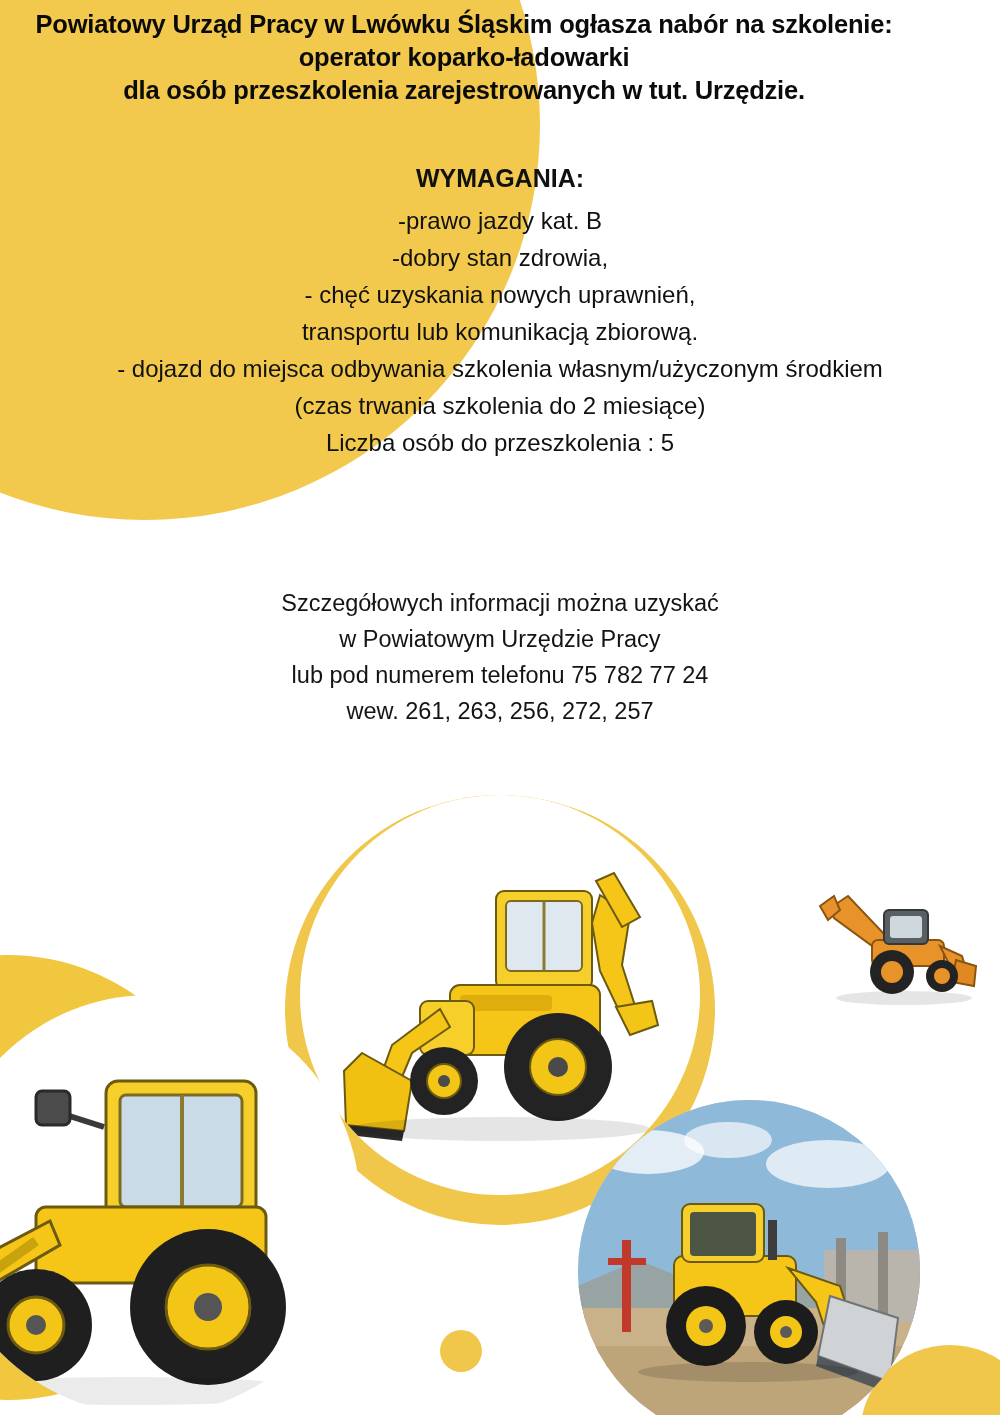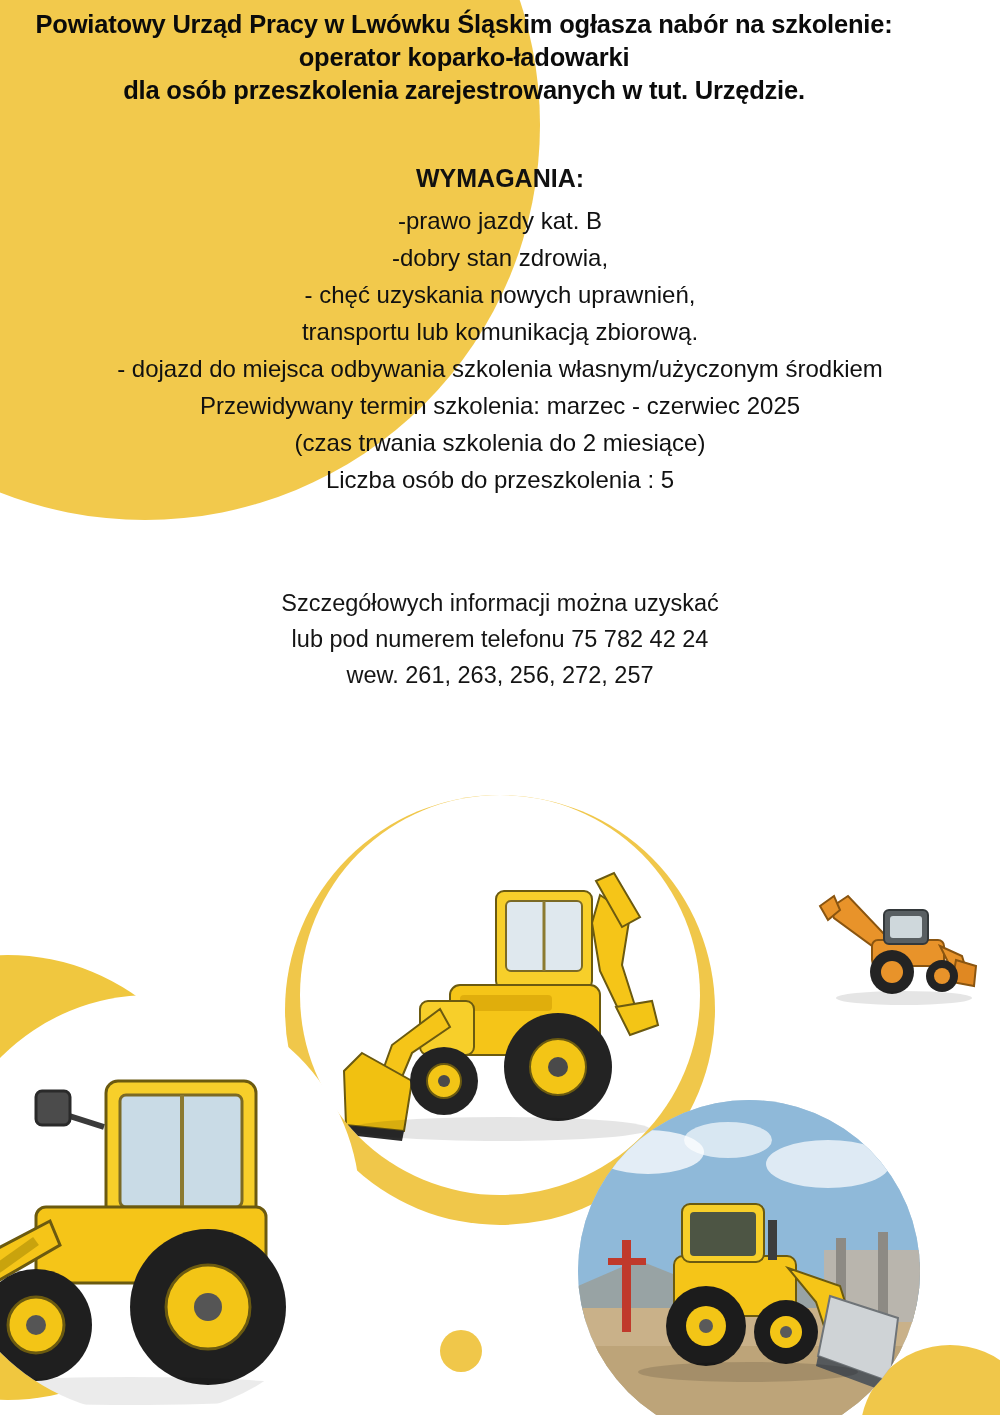--- a/index.html
+++ b/index.html
@@ -183,28 +183,28 @@
       <span class="line3">dla osób przeszkolenia zarejestrowanych w tut. Urzędzie.</span>
     </div>
 
     <div class="requirements">
       <span class="req-title">WYMAGANIA:</span>
       <span class="req-line">-prawo jazdy kat. B</span>
       <span class="req-line">-dobry stan zdrowia,</span>
       <span class="req-line">- chęć uzyskania nowych uprawnień,</span>
       <span class="req-line">transportu lub komunikacją zbiorową.</span>
       <span class="req-line">- dojazd do miejsca odbywania szkolenia własnym/użyczonym środkiem</span>
-      <span class="req-line">Przewidywany termin szkolenia: marzec - czerwiec 2025</span>
       <span class="req-line">(czas trwania szkolenia do 2 miesiące)</span>
       <span class="req-line">Liczba osób do przeszkolenia : 5</span>
     </div>
 
     <div class="contact">
       <span class="c-line">Szczegółowych informacji można uzyskać</span>
-      <span class="c-line">lub pod numerem telefonu 75 782 42 24</span>
+      <span class="c-line">w Powiatowym Urzędzie Pracy</span>
+      <span class="c-line">lub pod numerem telefonu 75 782 77 24</span>
       <span class="c-line">wew. 261, 263, 256, 272, 257</span>
     </div>
   </div>
 
   <div class="photo photo-backhoe">
     <svg viewBox="0 0 400 400" xmlns="http://www.w3.org/2000/svg" aria-hidden="true">
 
       <path d="M300 100 L330 120 L322 170 L336 214 L322 222 L300 176 L292 128 Z" fill="#f5c518" stroke="#6b5a10" stroke-width="2"></path>
       <path d="M296 86 L314 78 L340 122 L322 132 Z" fill="#f5c518" stroke="#6b5a10" stroke-width="2"></path>
 

